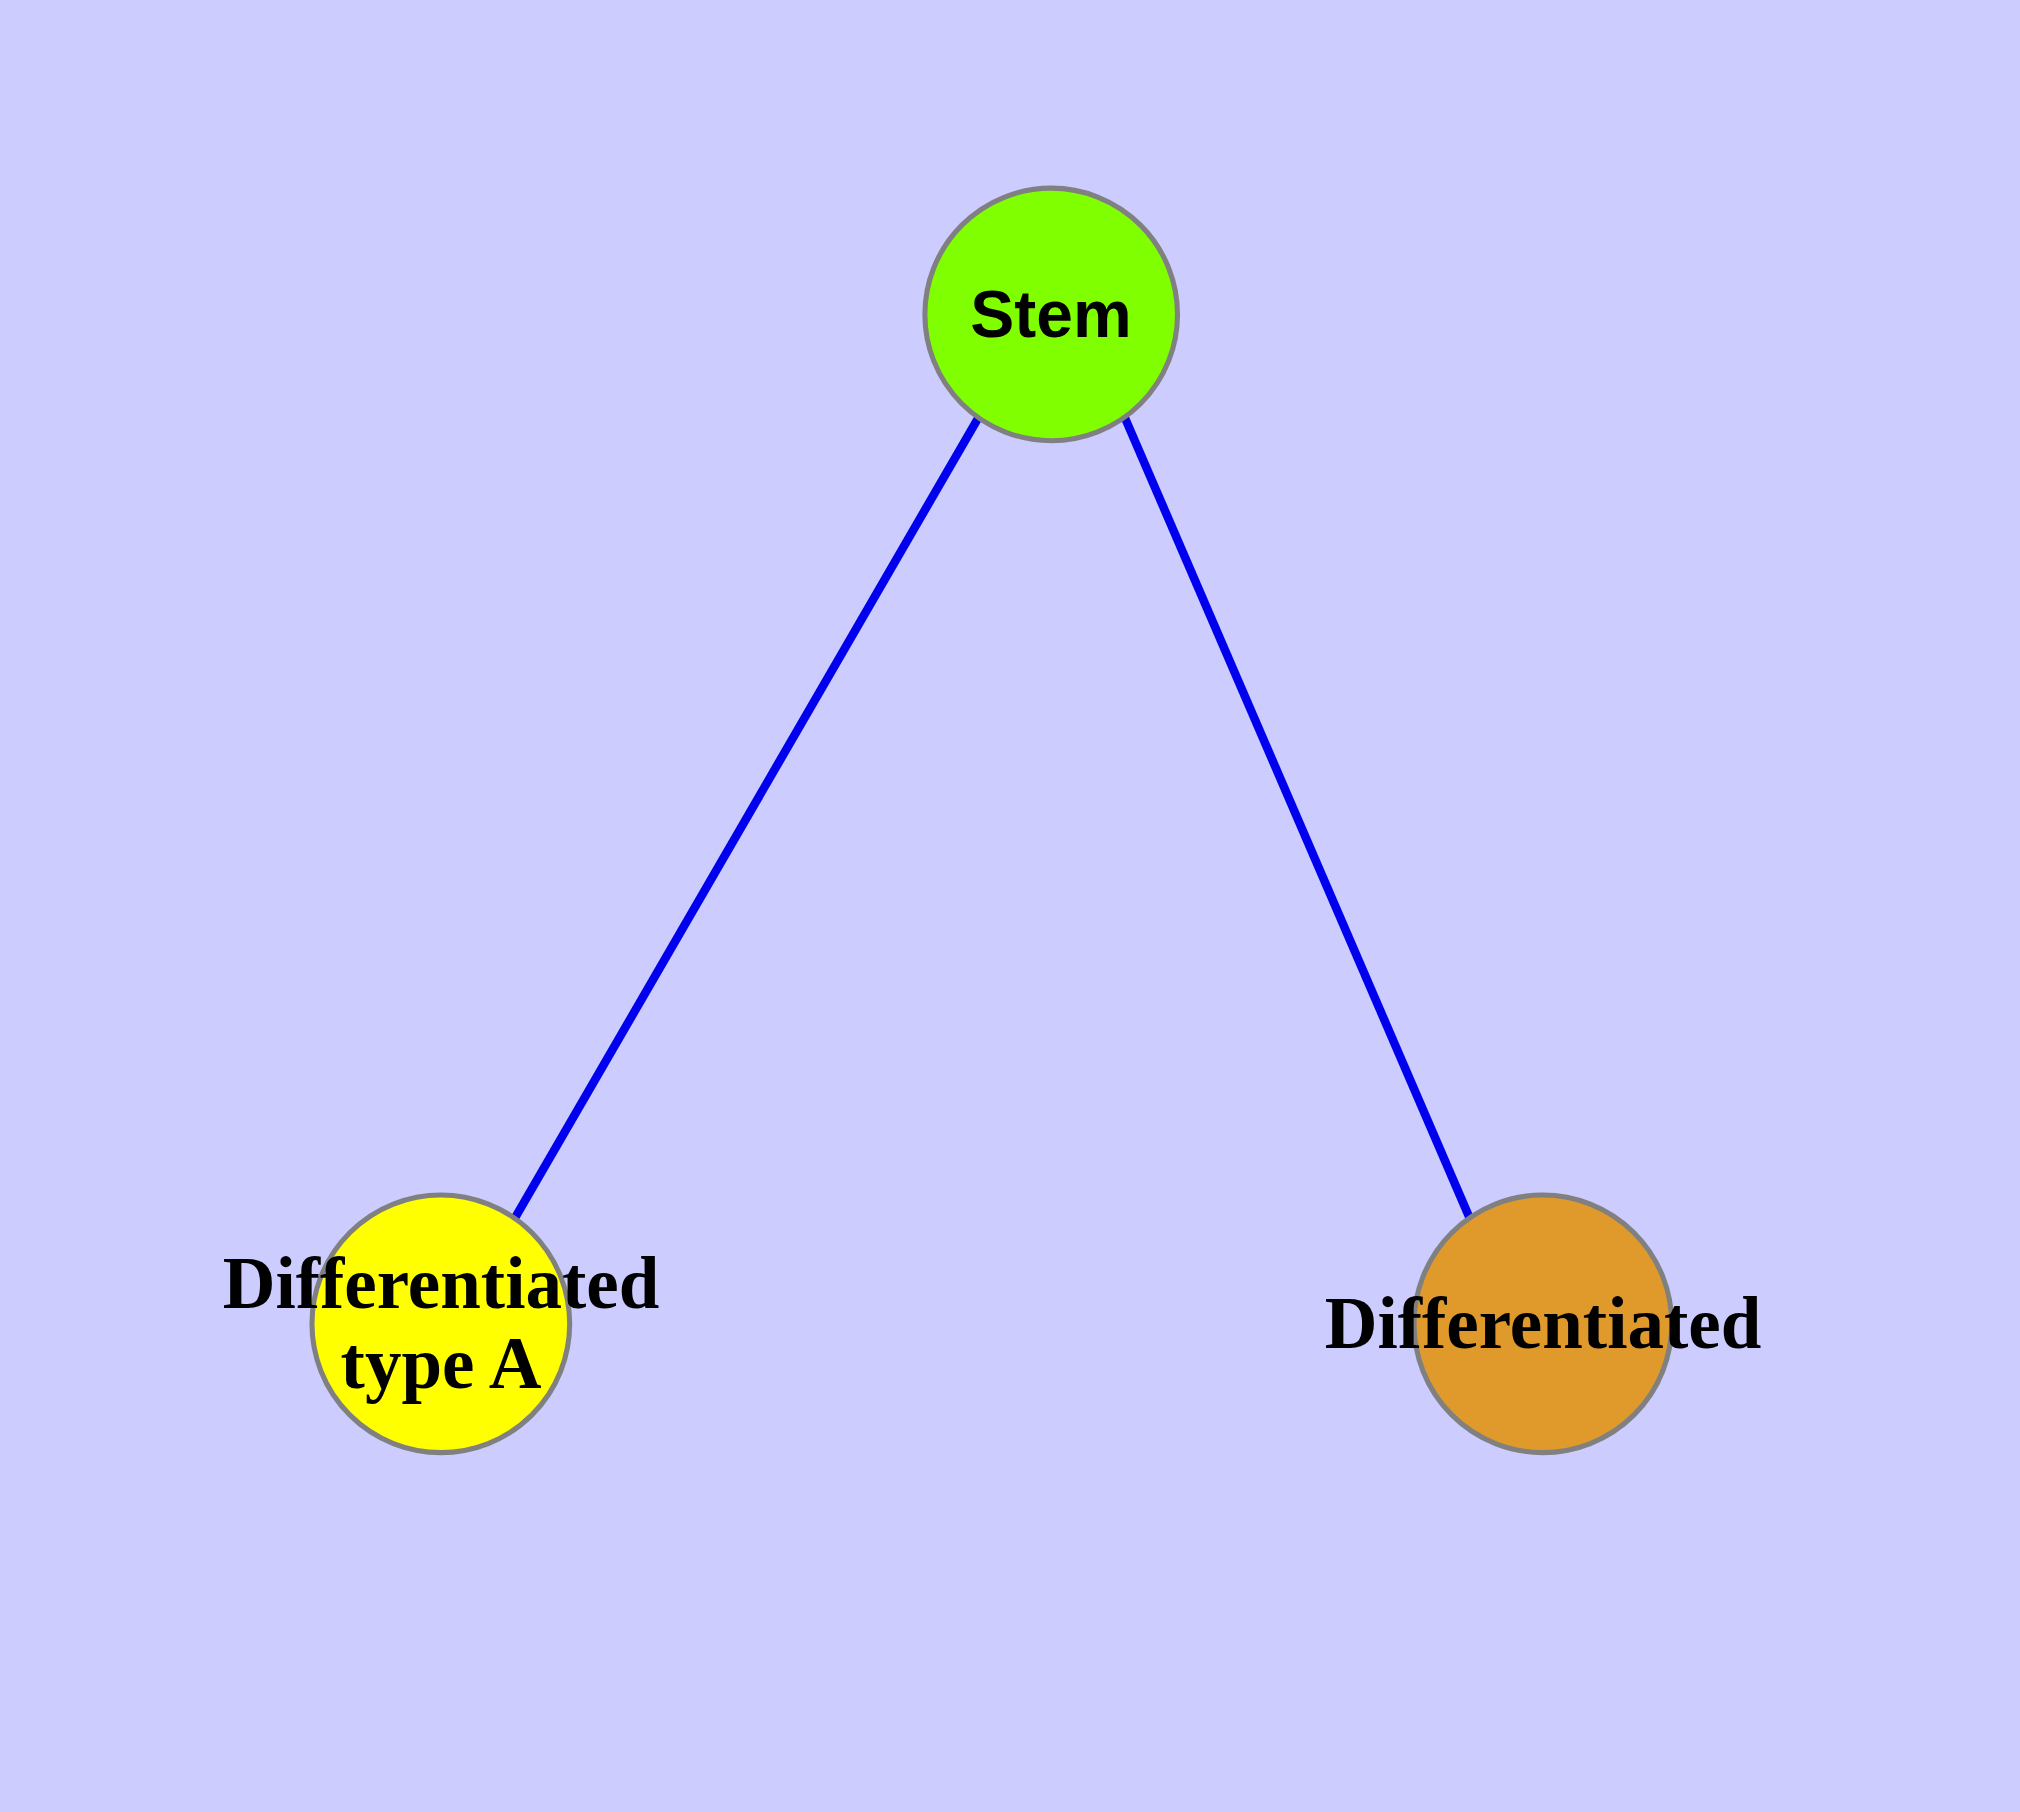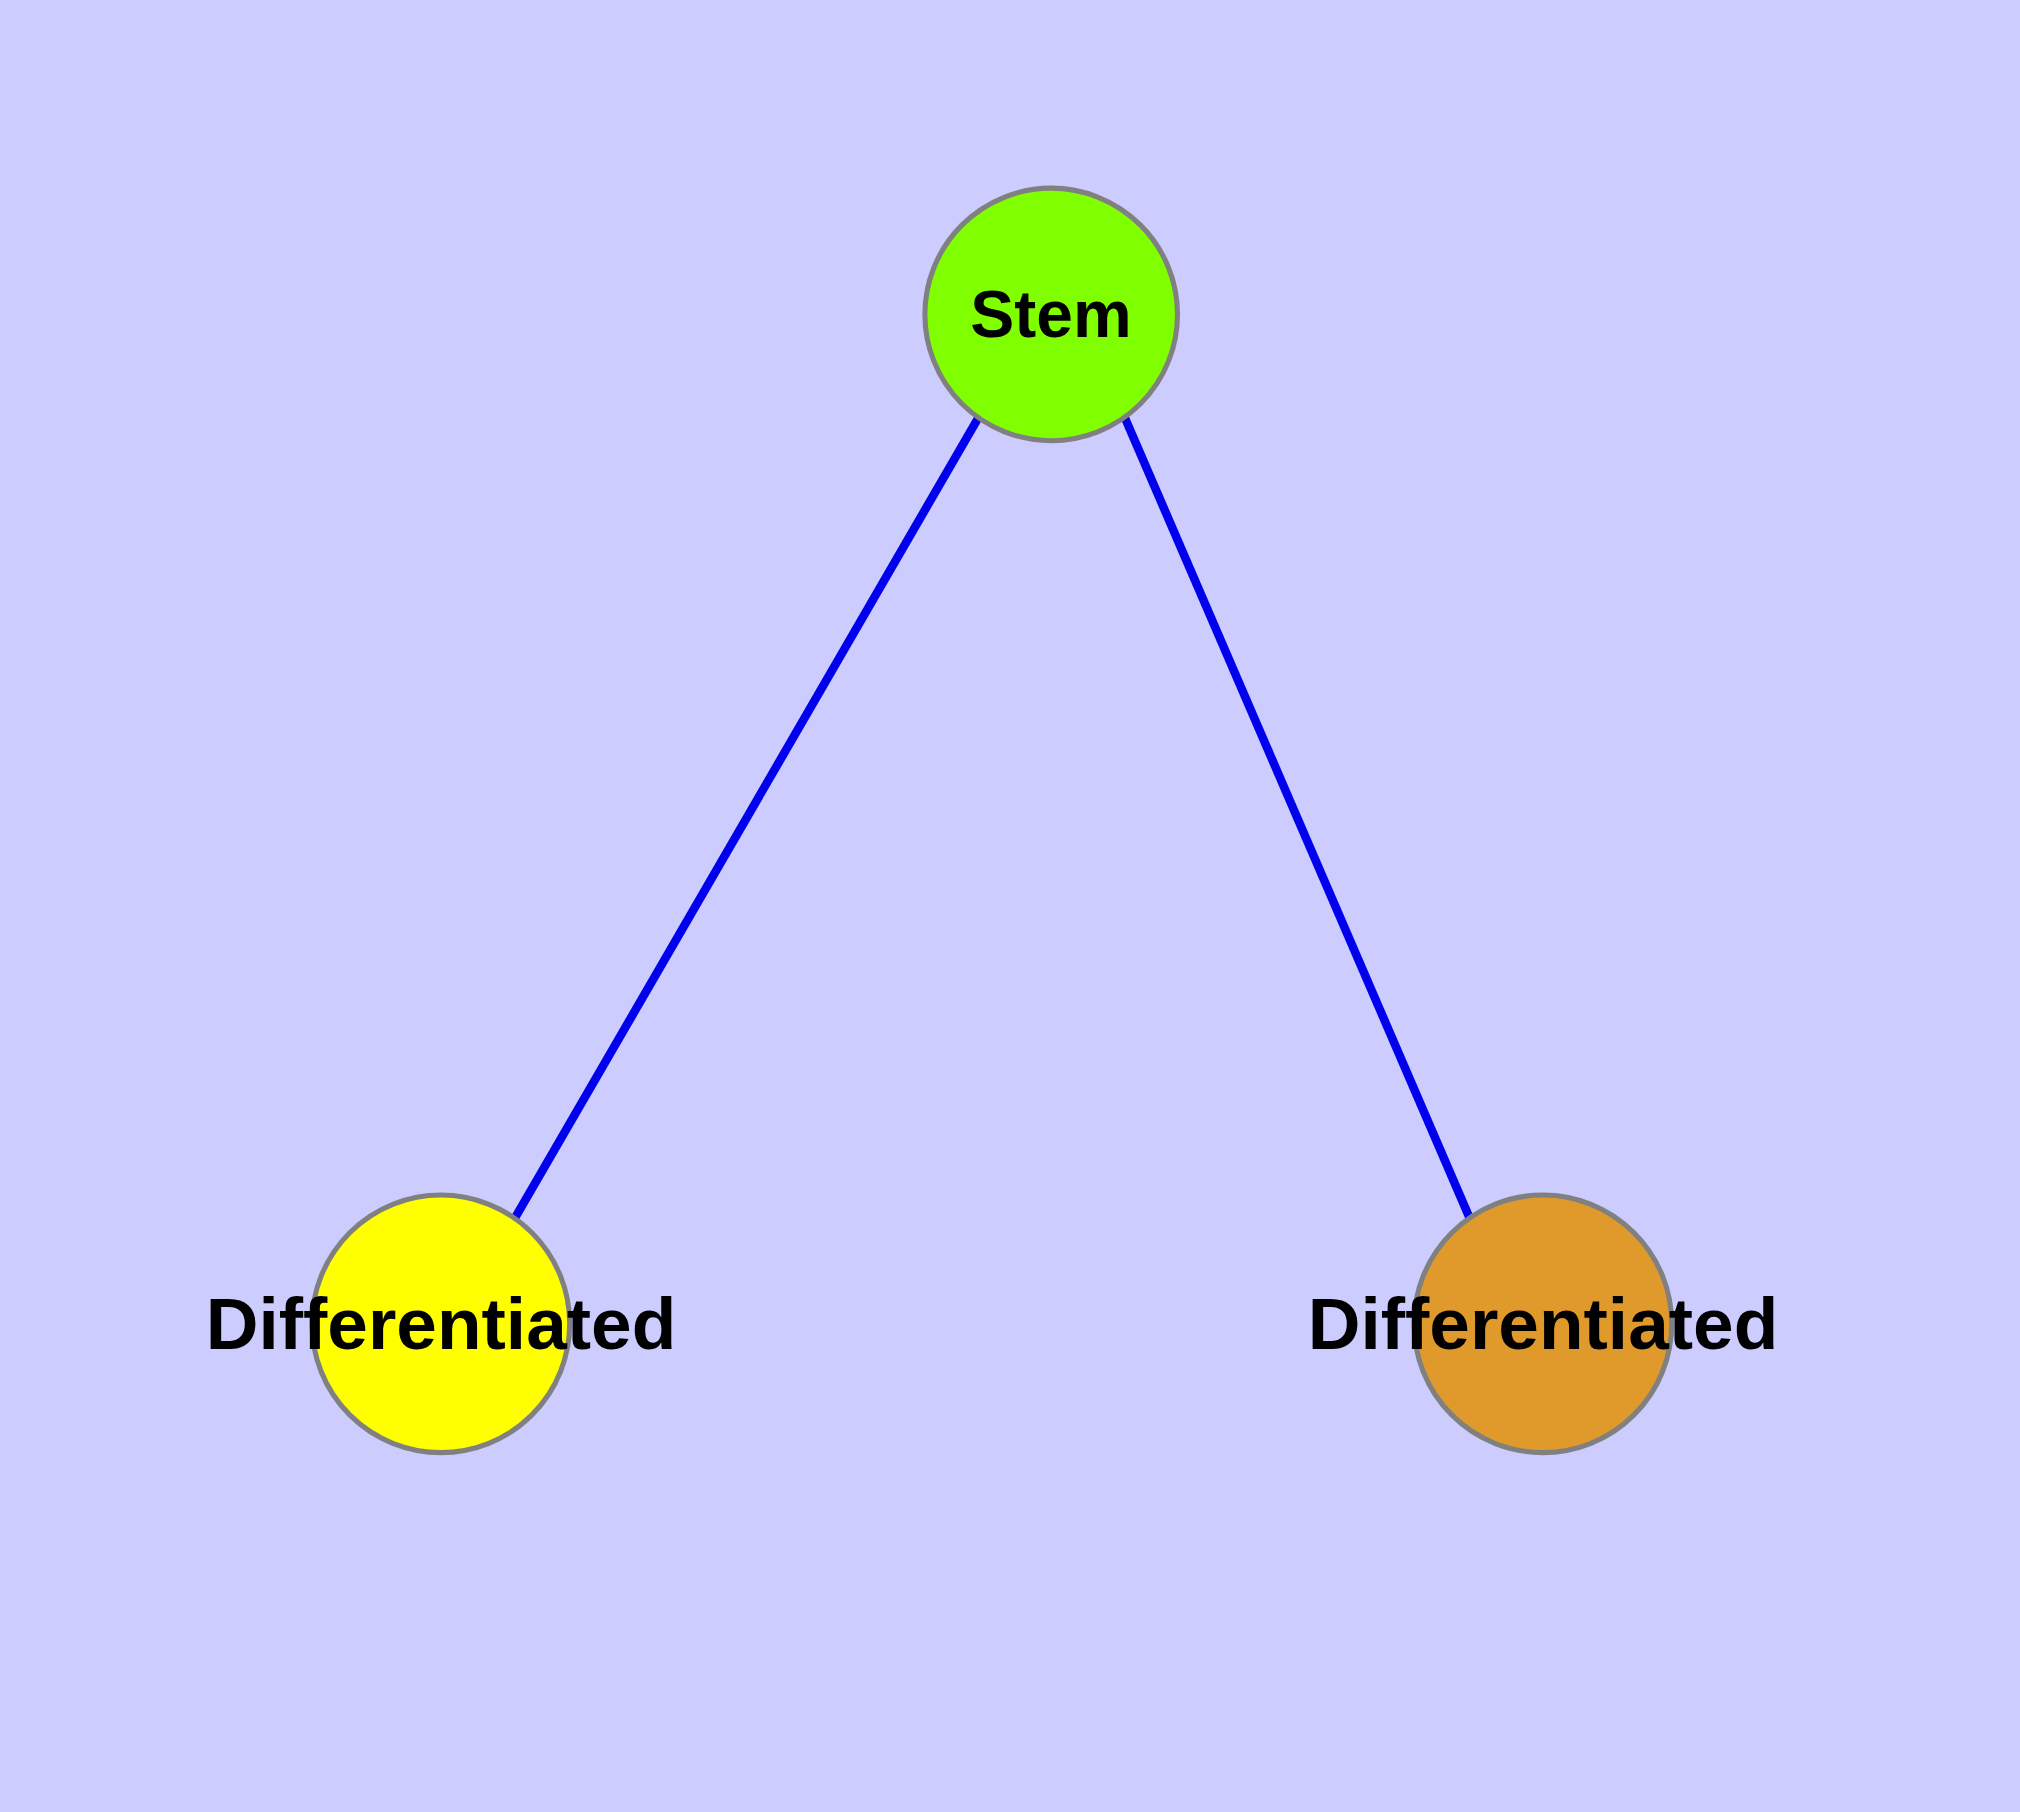--- a/index.html
+++ b/index.html
@@ -31,20 +31,21 @@
     white-space: pre;
     line-height: 1.10;
     pointer-events: none;
     transform: translate(-50%, -50%);
   }
   .node-label.root {
     font-size: 66px;
   }
   .node-label.leaf {
     font-size: 73px;
+    font-family: Liberation Serif, serif;
   }
 </style>
 </head>
 <body>
 
 <div id="canvas" style="width: 2021px; height: 1812px;">
 
   <svg id="graph-surface" viewBox="0 0 2384 2138" xmlns="http://www.w3.org/2000/svg" preserveAspectRatio="none" style="width: 2021px; height: 1812px;">
 
     <rect id="bg-rect" x="0" y="0" width="2384" height="2138" fill="#CCCCFF"></rect>
@@ -56,18 +57,18 @@
 
     <g id="nodes-group">
       <circle id="node-0" cx="1240" cy="371" r="149" fill="#7FFF00" stroke="#808080" stroke-width="6"></circle>
       <circle id="node-1" cx="520" cy="1562" r="152" fill="#FFFF00" stroke="#808080" stroke-width="6"></circle>
       <circle id="node-2" cx="1820" cy="1562" r="152" fill="#E09A2C" stroke="#808080" stroke-width="6"></circle>
     </g>
   </svg>
 
   <div class="node-label root" id="label-0" style="left: 1051px; top: 314px; font-size: 66px; color: rgb(0, 0, 0);"><span>Stem</span></div>
 
-  <div class="node-label leaf" id="label-1" style="left: 441px; top: 1324px; font-size: 73px; color: rgb(0, 0, 0);"><span>Differentiated</span><br></div>
+  <div class="node-label leaf" id="label-1" style="left: 441px; top: 1324px; font-size: 73px; color: rgb(0, 0, 0);"><span>Differentiated</span><br><span>type A</span></div>
 
   <div class="node-label leaf" id="label-2" style="left: 1543px; top: 1324px; font-size: 73px; color: rgb(0, 0, 0);"><span>Differentiated</span><br></div>
 
 </div>
 
 
 </body></html>

